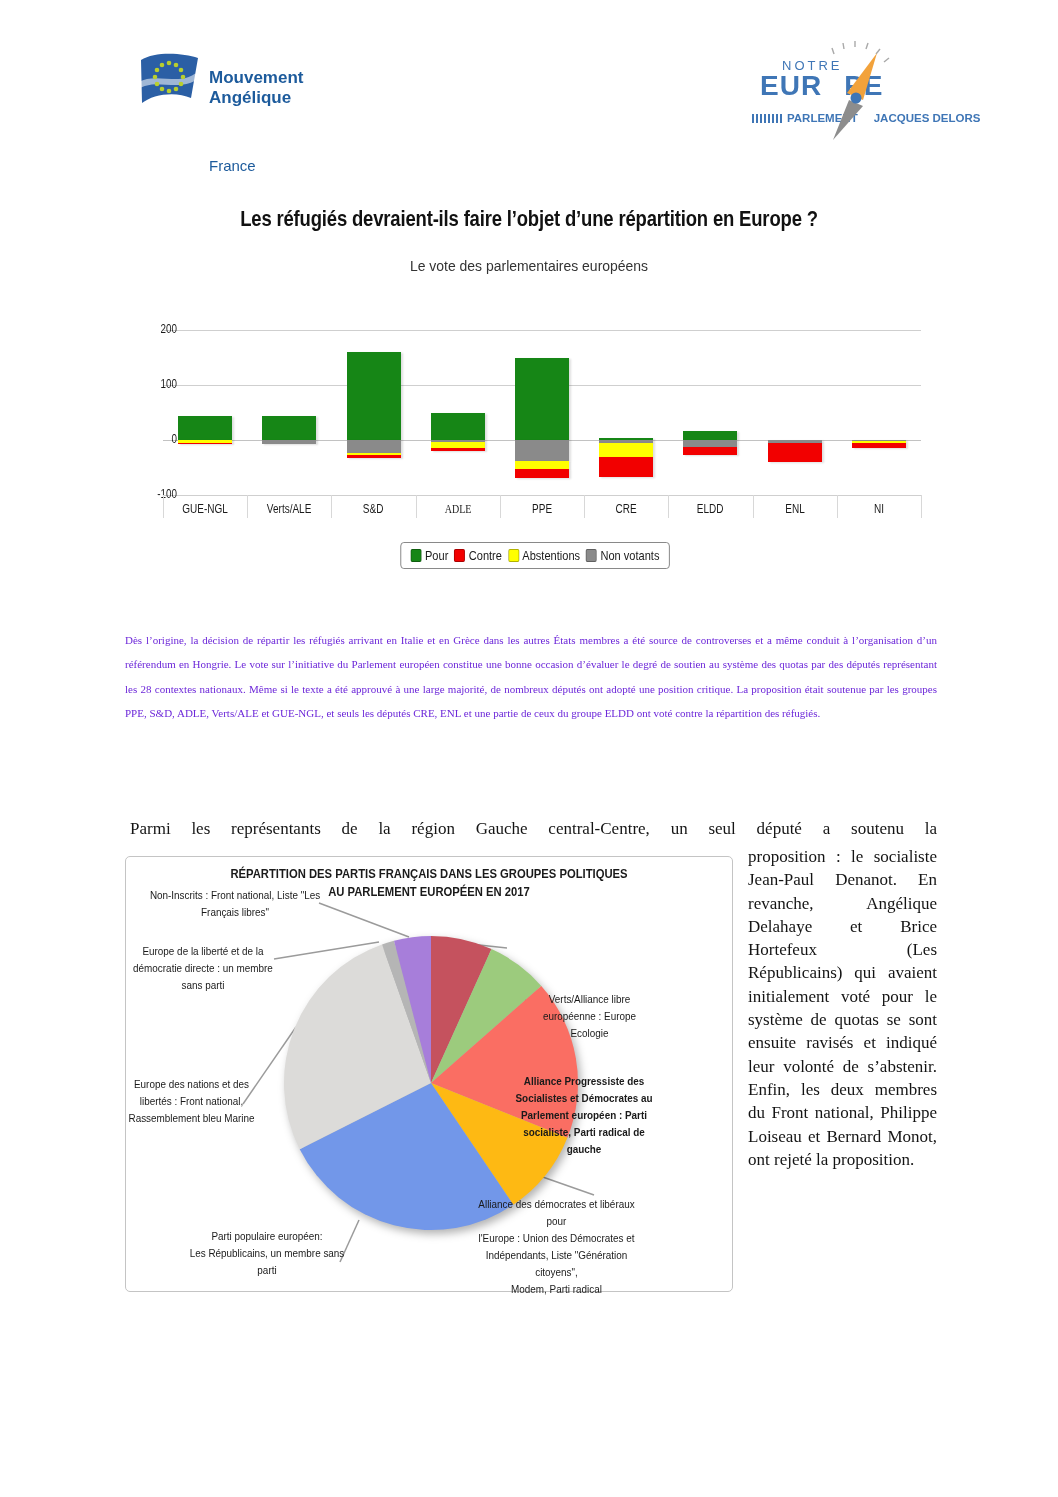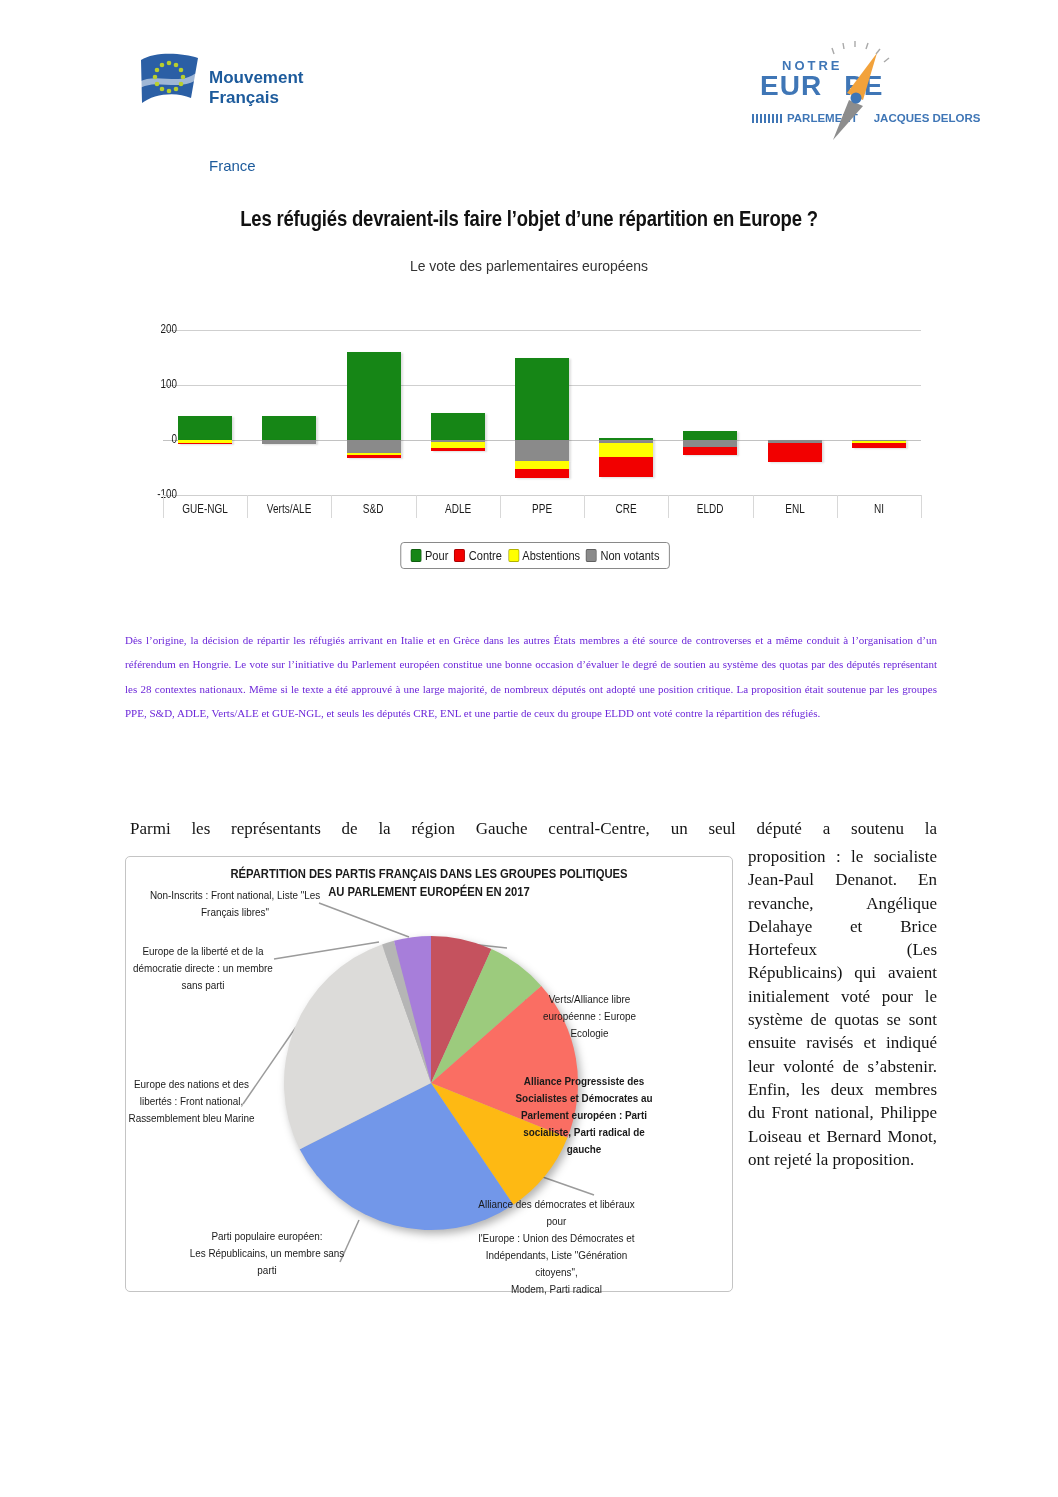--- a/index.html
+++ b/index.html
@@ -8,21 +8,21 @@
     background:#ffffff; overflow:hidden;
     font-family:"Liberation Sans", sans-serif; color:#1a1a1a;
   }
   
   .logo-left { position:absolute; left:133px; top:48px; width:240px; height:92px; }
   .logo-left .flag { position:absolute; left:0; top:2px; }
   .logo-left .lt { position:absolute; left:76px; top:20px; line-height:20px; color:#1d5b9c; }
   .lt .l1, .lt .l2 { font-weight:bold; font-size:17px; }
   .lt .l3 { font-size:15px;margin-top:48px; }
   .logo-right { position:absolute; left:752px; top:36px; width:200px; height:100px; }
-  .ne-notre { position:absolute; left:30px; top:22px; font-size:13px; font-weight:bold; letter-spacing:3px; color:#3f76b6; }
+  .ne-notre { position:absolute; left:30px; top:22px; font-size:13px; font-weight:normal; letter-spacing:3px; color:#3f76b6; }
   .ne-big { position:absolute; left:8px; top:34px; font-size:28px; font-weight:bold; color:#3f76b6; letter-spacing:1px; display:flex; align-items:center; }
   .ne-o { display:inline-block; width:22px; height:28px; position:relative; }
   .ne-bottom { position:absolute; left:0px; top:76px; display:flex; align-items:center; font-size:11.5px; font-weight:bold; color:#3f76b6; white-space:nowrap; }
   .ne-bars { display:flex; gap:2px; margin-right:5px; }
   .ne-bars i { display:block; width:2px; height:9px; background:#3f76b6; }
   .ne-gap { width:16px; }
   .ne-svg { position:absolute; left:0; top:0; overflow:visible; pointer-events:none; }
   
   .doc-title { position:absolute; left:0; top:206px; width:100%; text-align:center;
     font-size:22px; font-weight:bold; color:#111; transform:scaleX(0.84); letter-spacing:-0.2px; }
@@ -78,21 +78,21 @@
         <circle cx="36" cy="41" r="2.3"></circle>
           <circle cx="29" cy="39" r="2.3"></circle>
           <circle cx="24" cy="34" r="2.3"></circle>
         <circle cx="22" cy="27" r="2.3"></circle>
           <circle cx="24" cy="20" r="2.3"></circle>
           <circle cx="29" cy="15" r="2.3"></circle>
       </g>
     </svg>
     <div class="lt">
       <div class="l1">Mouvement</div>
-      <div class="l2">Français</div>
+      <div class="l2">Angélique</div>
       <div class="l3">France</div>
     </div>
   </div>
 
   <div class="logo-right">
     <div class="ne-notre">NOTRE</div>
     <div class="ne-big">
       <span>EUR</span>
         <span class="ne-o"></span>
         <span>PE</span>
@@ -149,21 +149,21 @@
         <div class="catlab" style="left: 84.2222px; width: 84.2222px; top: 180px;"><span>Verts/ALE</span></div>
         <div class="bar-seg" style="left: 183.556px; width: 54px; top: 30px; height: 88px; background: rgb(22, 134, 22);"></div>
         <div class="bar-seg" style="left: 183.556px; width: 54px; top: 118px; height: 13.2px; background: rgb(138, 138, 138);"></div>
         <div class="bar-seg" style="left: 183.556px; width: 54px; top: 131.2px; height: 2.2px; background: rgb(255, 255, 0);"></div>
         <div class="bar-seg" style="left: 183.556px; width: 54px; top: 133.4px; height: 2.75px; background: rgb(242, 0, 0);"></div>
         <div class="catlab" style="left: 168.444px; width: 84.2222px; top: 180px;"><span>S&amp;D</span></div>
         <div class="bar-seg" style="left: 267.778px; width: 54px; top: 91.05px; height: 26.95px; background: rgb(22, 134, 22);"></div>
         <div class="bar-seg" style="left: 267.778px; width: 54px; top: 118px; height: 2.2px; background: rgb(138, 138, 138);"></div>
         <div class="bar-seg" style="left: 267.778px; width: 54px; top: 120.2px; height: 5.5px; background: rgb(255, 255, 0);"></div>
         <div class="bar-seg" style="left: 267.778px; width: 54px; top: 125.7px; height: 3.3px; background: rgb(242, 0, 0);"></div>
-        <div class="catlab" style="left: 252.667px; width: 84.2222px; top: 180px;"><span>ADLE</span></div>
+        <div class="catlab" style="left: 252.667px; width: 84.2222px; top: 180px; font-family: Liberation Serif, serif;"><span>ADLE</span></div>
         <div class="bar-seg" style="left: 352px; width: 54px; top: 35.5px; height: 82.5px; background: rgb(22, 134, 22);"></div>
         <div class="bar-seg" style="left: 352px; width: 54px; top: 118px; height: 20.9px; background: rgb(138, 138, 138);"></div>
         <div class="bar-seg" style="left: 352px; width: 54px; top: 138.9px; height: 8.25px; background: rgb(255, 255, 0);"></div>
         <div class="bar-seg" style="left: 352px; width: 54px; top: 147.15px; height: 9.35px; background: rgb(242, 0, 0);"></div>
         <div class="catlab" style="left: 336.889px; width: 84.2222px; top: 180px;"><span>PPE</span></div>
         <div class="bar-seg" style="left: 436.222px; width: 54px; top: 115.8px; height: 2.2px; background: rgb(22, 134, 22);"></div>
         <div class="bar-seg" style="left: 436.222px; width: 54px; top: 118px; height: 2.75px; background: rgb(138, 138, 138);"></div>
         <div class="bar-seg" style="left: 436.222px; width: 54px; top: 120.75px; height: 13.75px; background: rgb(255, 255, 0);"></div>
         <div class="bar-seg" style="left: 436.222px; width: 54px; top: 134.5px; height: 20.9px; background: rgb(242, 0, 0);"></div>
         <div class="catlab" style="left: 421.111px; width: 84.2222px; top: 180px;"><span>CRE</span></div>

